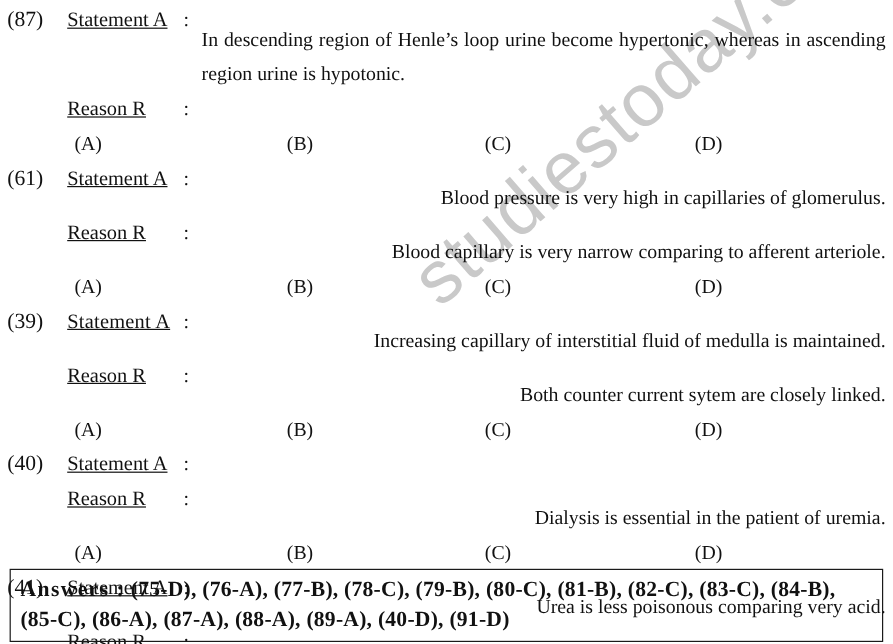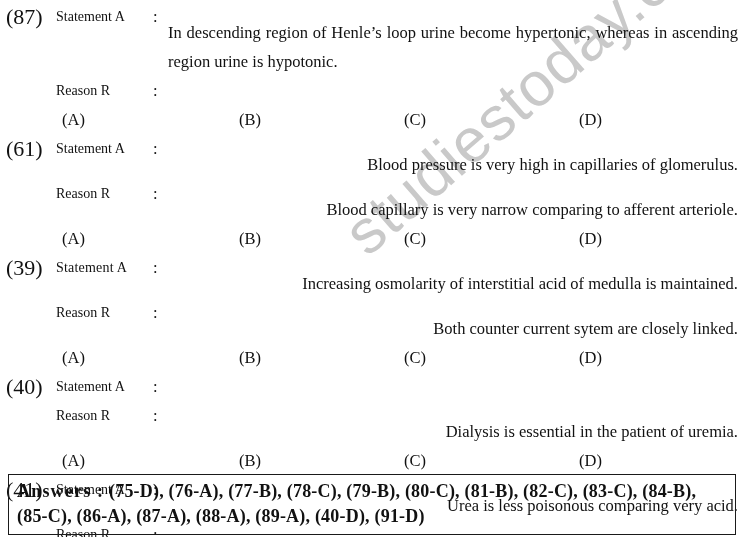--- a/index.html
+++ b/index.html
@@ -54,30 +54,31 @@
   .row {
     display: flex;
     align-items: flex-start;
     line-height: 29px;
   }
   .qnum {
     width: 56px;
     flex: 0 0 56px;
     padding-left: 6px;
     box-sizing: border-box;
-    font-size: 22px;
+    font-size: 18px;
   }
   .qnum.blank {
     visibility: hidden;
   }
   .lbl {
     width: 97px;
     flex: 0 0 97px;
-    font-size: 14px;
+    font-size: 17px;
     white-space: nowrap;
+    text-decoration: underline;
   }
   .lbl.sp-wide {
     letter-spacing: 0.2px;
   }
   .colon {
     width: 15px;
     flex: 0 0 15px;
     font-size: 16.5px;
   }
   .body-text {
@@ -184,21 +185,21 @@
         <span class="opt opt-c">(C)</span>
         <span class="opt opt-d">(D)</span>
       </div>
     </div>
 
     <div class="question">
       <div class="row">
         <span class="qnum">(39)</span>
         <span class="lbl sp-wide">Statement  A</span>
         <span class="colon">:</span>
-        <span class="body-text nojust">Increasing osmolarity of interstitial acid of medulla is maintained.</span>
+        <span class="body-text nojust">Increasing capillary of interstitial fluid of medulla is maintained.</span>
       </div>
       <div class="row">
         <span class="qnum blank"></span>
         <span class="lbl">Reason R</span>
         <span class="colon">:</span>
         <span class="body-text nojust">Both counter current sytem are closely linked.</span>
       </div>
       <div class="options">
         <span class="opt opt-a">(A)</span>
         <span class="opt opt-b">(B)</span>

